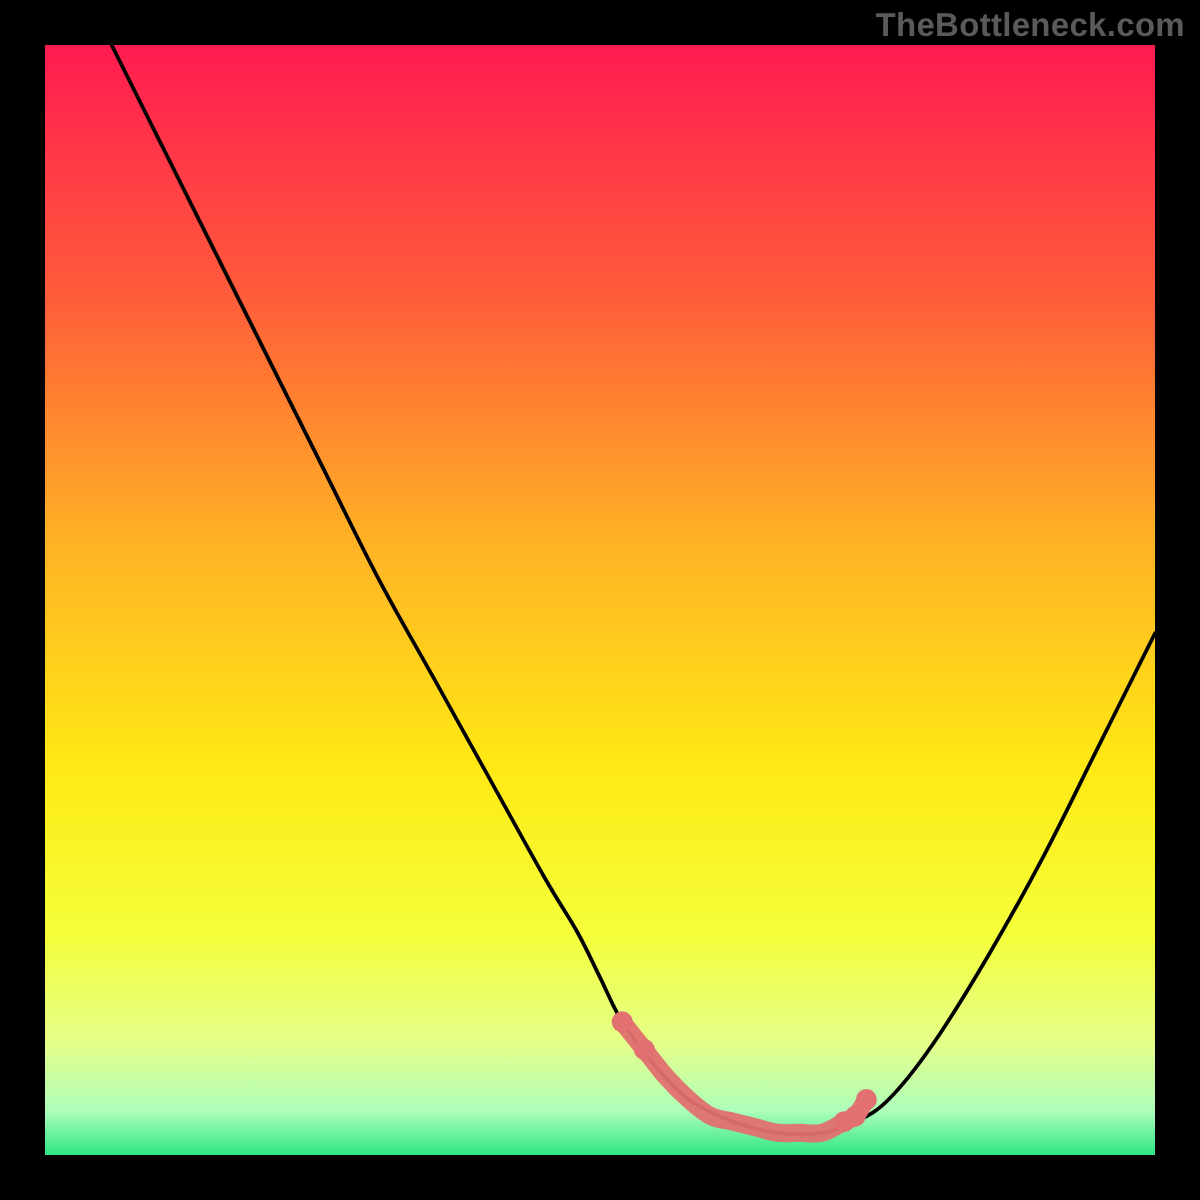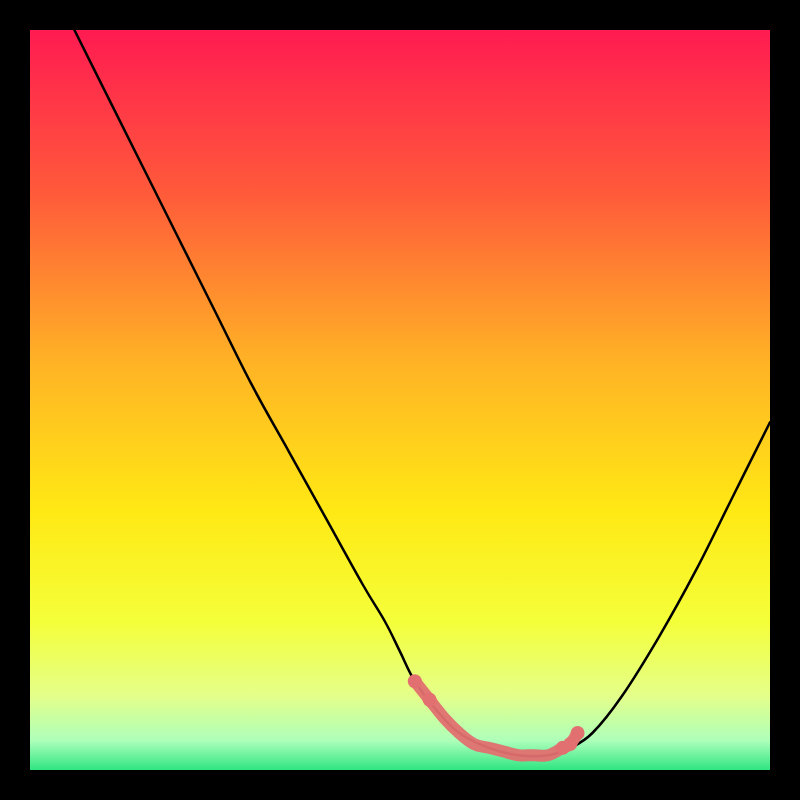--- a/index.html
+++ b/index.html
@@ -26,20 +26,21 @@
     top: 30px;
     width: 740px;
     height: 740px;
   }
   .plot svg { display: block; }
 </style>
 </head>
 <body>
 
 <div class="frame">
+  <div class="watermark">TheBottleneck.com</div>
   <div class="plot">
     <svg id="chart-svg" width="740" height="740" viewBox="0 0 740 740">
         <defs>
           <linearGradient id="bg-grad" x1="0" y1="0" x2="0" y2="1">
             <stop offset="0%" stop-color="#ff1b51"></stop>
             <stop offset="22%" stop-color="#ff5a3a"></stop>
             <stop offset="45%" stop-color="#ffb325"></stop>
             <stop offset="65%" stop-color="#ffe914"></stop>
             <stop offset="80%" stop-color="#f4ff3a"></stop>
             <stop offset="90%" stop-color="#e4ff8a"></stop>

